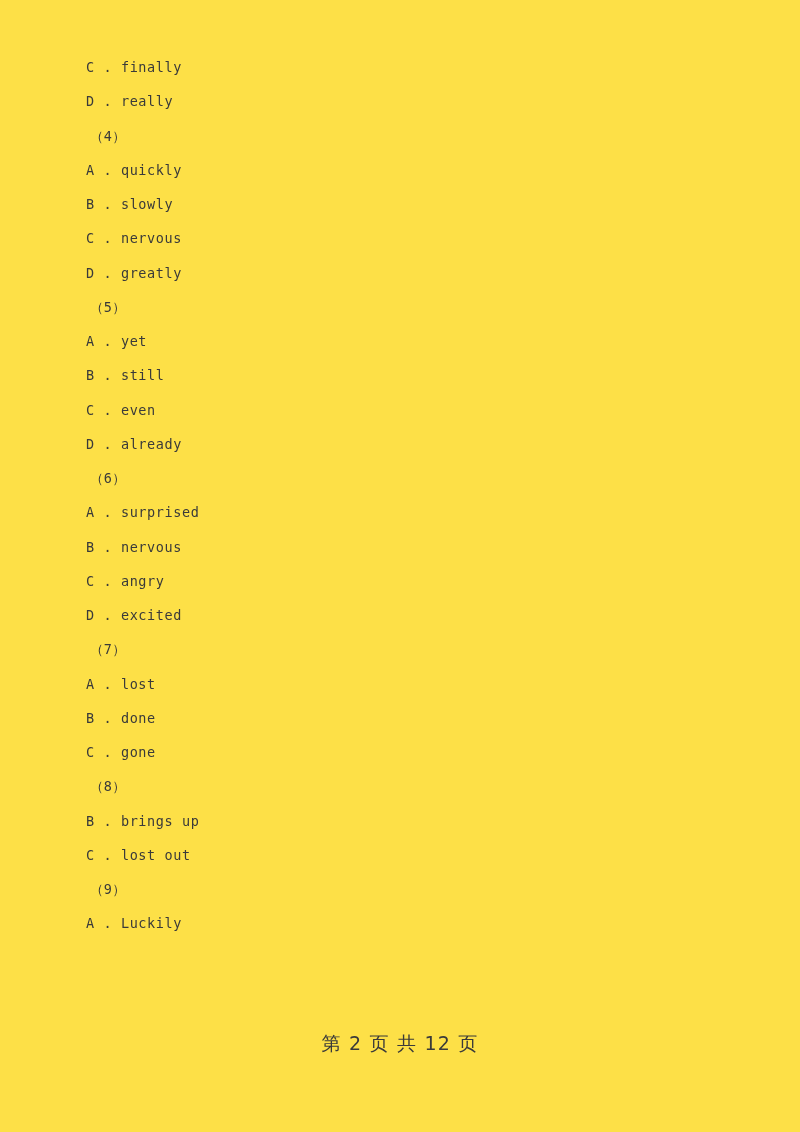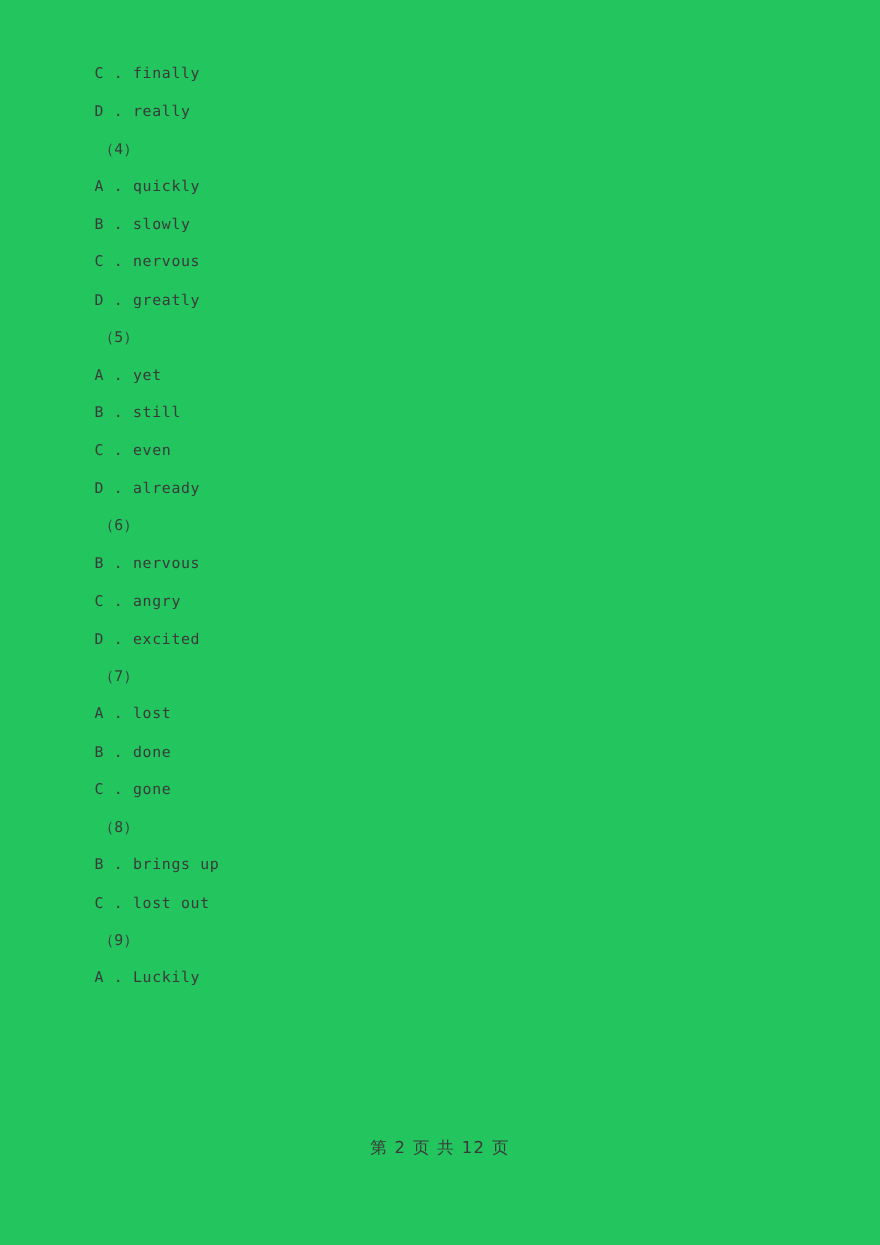--- a/index.html
+++ b/index.html
@@ -9,21 +9,21 @@
   }
 
   body {
     font-family: "DejaVu Sans Mono", monospace;
   }
 
   .page {
     position: relative;
     width: 800px;
     height: 1132px;
-    background: #22c55e;
+    background: #fde047;
     overflow: hidden;
     box-sizing: border-box;
   }
 
   .content {
     position: absolute;
     left: 86px;
     top: 50px;
     width: 640px;
   }
@@ -46,21 +46,21 @@
     padding-left: 4px;
     letter-spacing: 0.3px;
   }
 
   .footer {
     position: absolute;
     left: 0;
     top: 1033px;
     width: 800px;
     text-align: center;
-    font-size: 15px;
+    font-size: 19px;
     line-height: 20px;
     color: #3a3a3a;
     letter-spacing: 1.2px;
     white-space: pre;
     font-family: "DejaVu Sans", sans-serif;
   }
 </style>
 </head>
 <body>
 
@@ -73,20 +73,21 @@
       <div class="line option">A . quickly</div>
       <div class="line option">B . slowly</div>
       <div class="line option">C . nervous</div>
       <div class="line option">D . greatly</div>
       <div class="line group">（5）</div>
       <div class="line option">A . yet</div>
       <div class="line option">B . still</div>
       <div class="line option">C . even</div>
       <div class="line option">D . already</div>
       <div class="line group">（6）</div>
+      <div class="line option">A . surprised</div>
       <div class="line option">B . nervous</div>
       <div class="line option">C . angry</div>
       <div class="line option">D . excited</div>
       <div class="line group">（7）</div>
       <div class="line option">A . lost</div>
       <div class="line option">B . done</div>
       <div class="line option">C . gone</div>
       <div class="line group">（8）</div>
       <div class="line option">B . brings up</div>
       <div class="line option">C . lost out</div>

